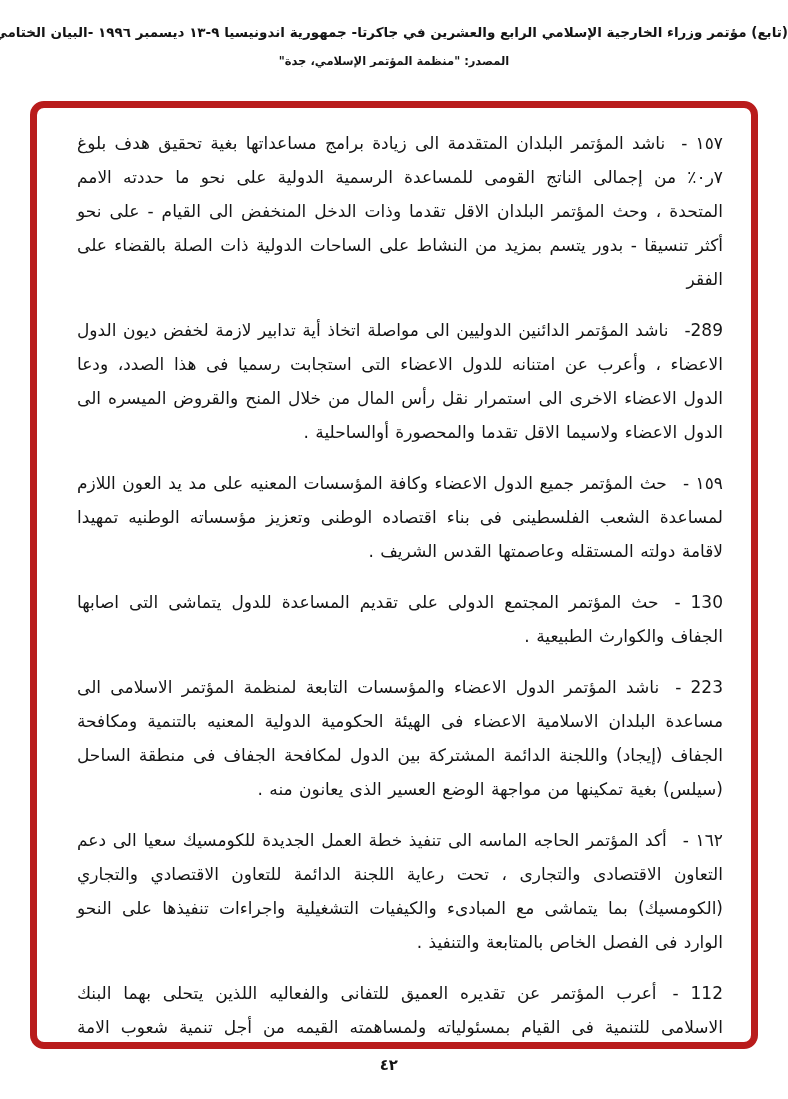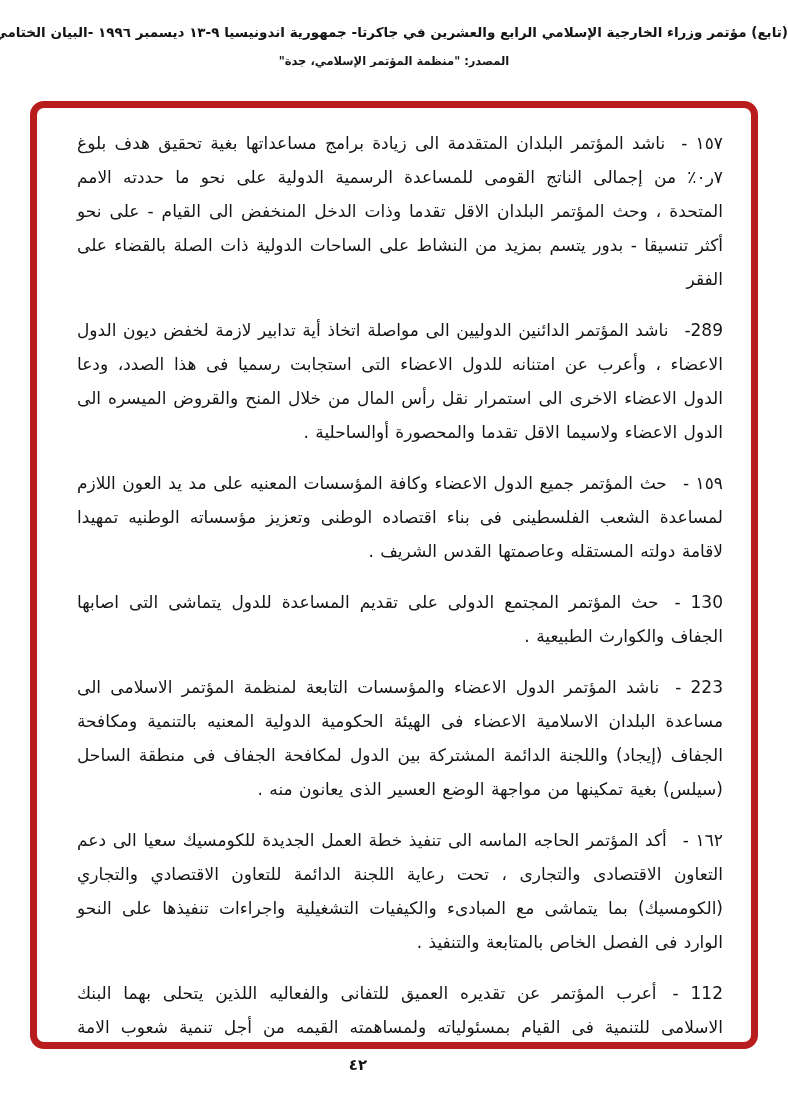--- a/index.html
+++ b/index.html
@@ -68,21 +68,21 @@
   }
   .para .num {
     padding-left: 16px;
     white-space: nowrap;
   }
   .page-number {
     position: absolute;
     top: 1056px;
     left: 318px;
     width: 80px;
-    text-align: center;
+    text-align: right;
     font-size: 15px;
     font-weight: bold;
     color: #141414;
   }
 </style>
 </head>
 <body>
 
 <div class="page">
 

